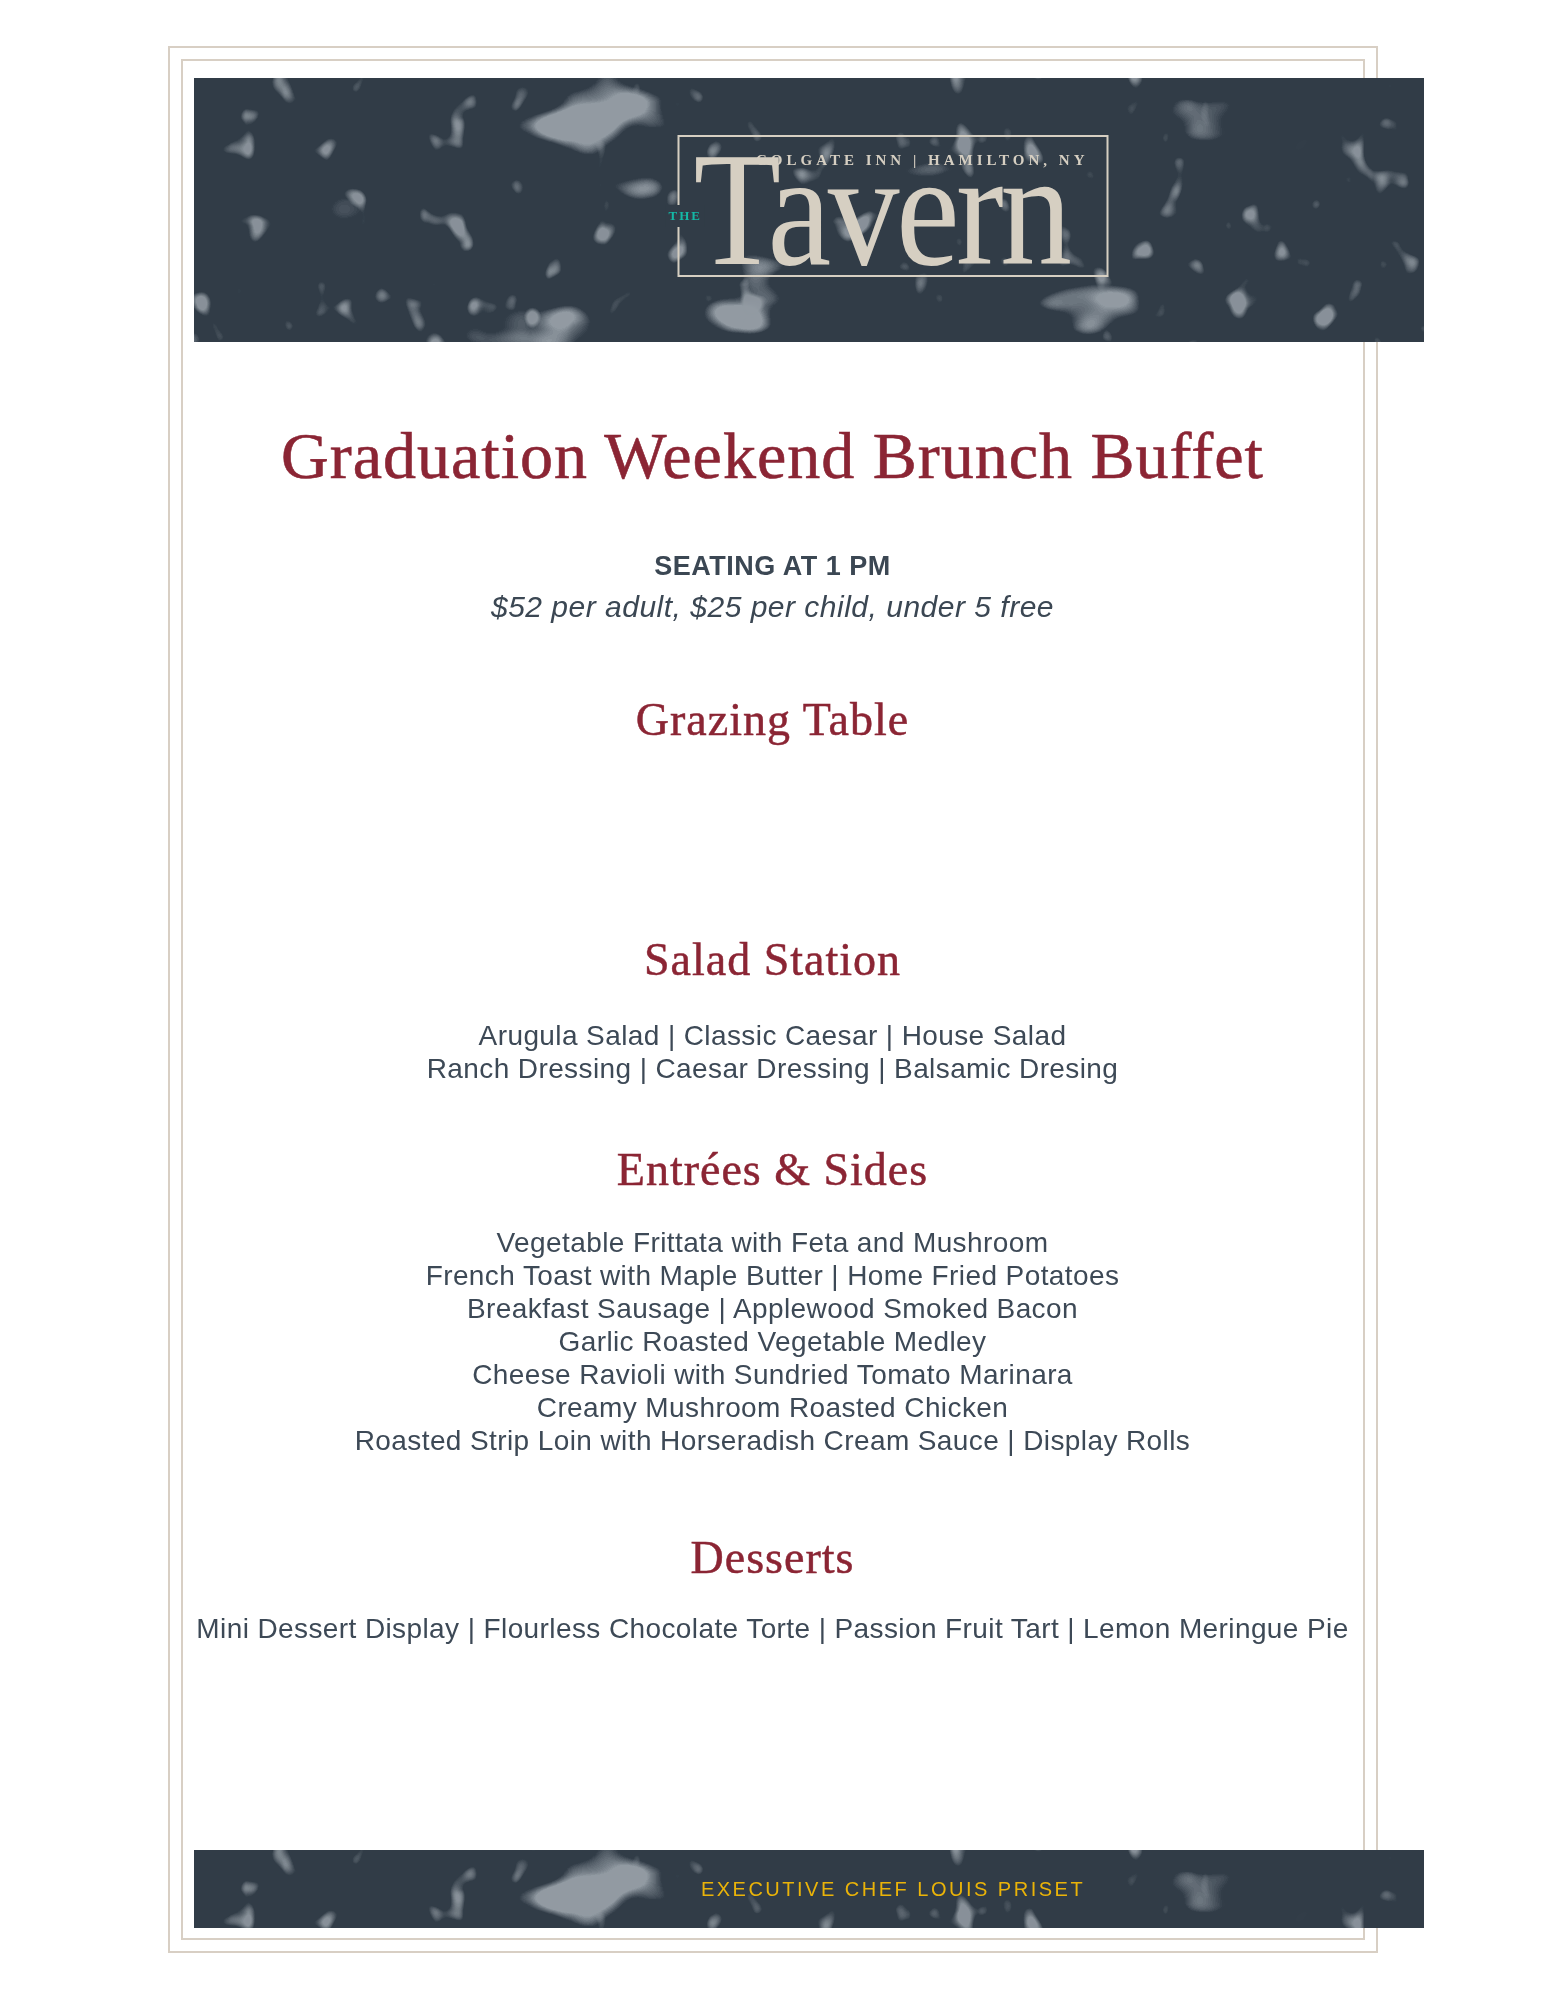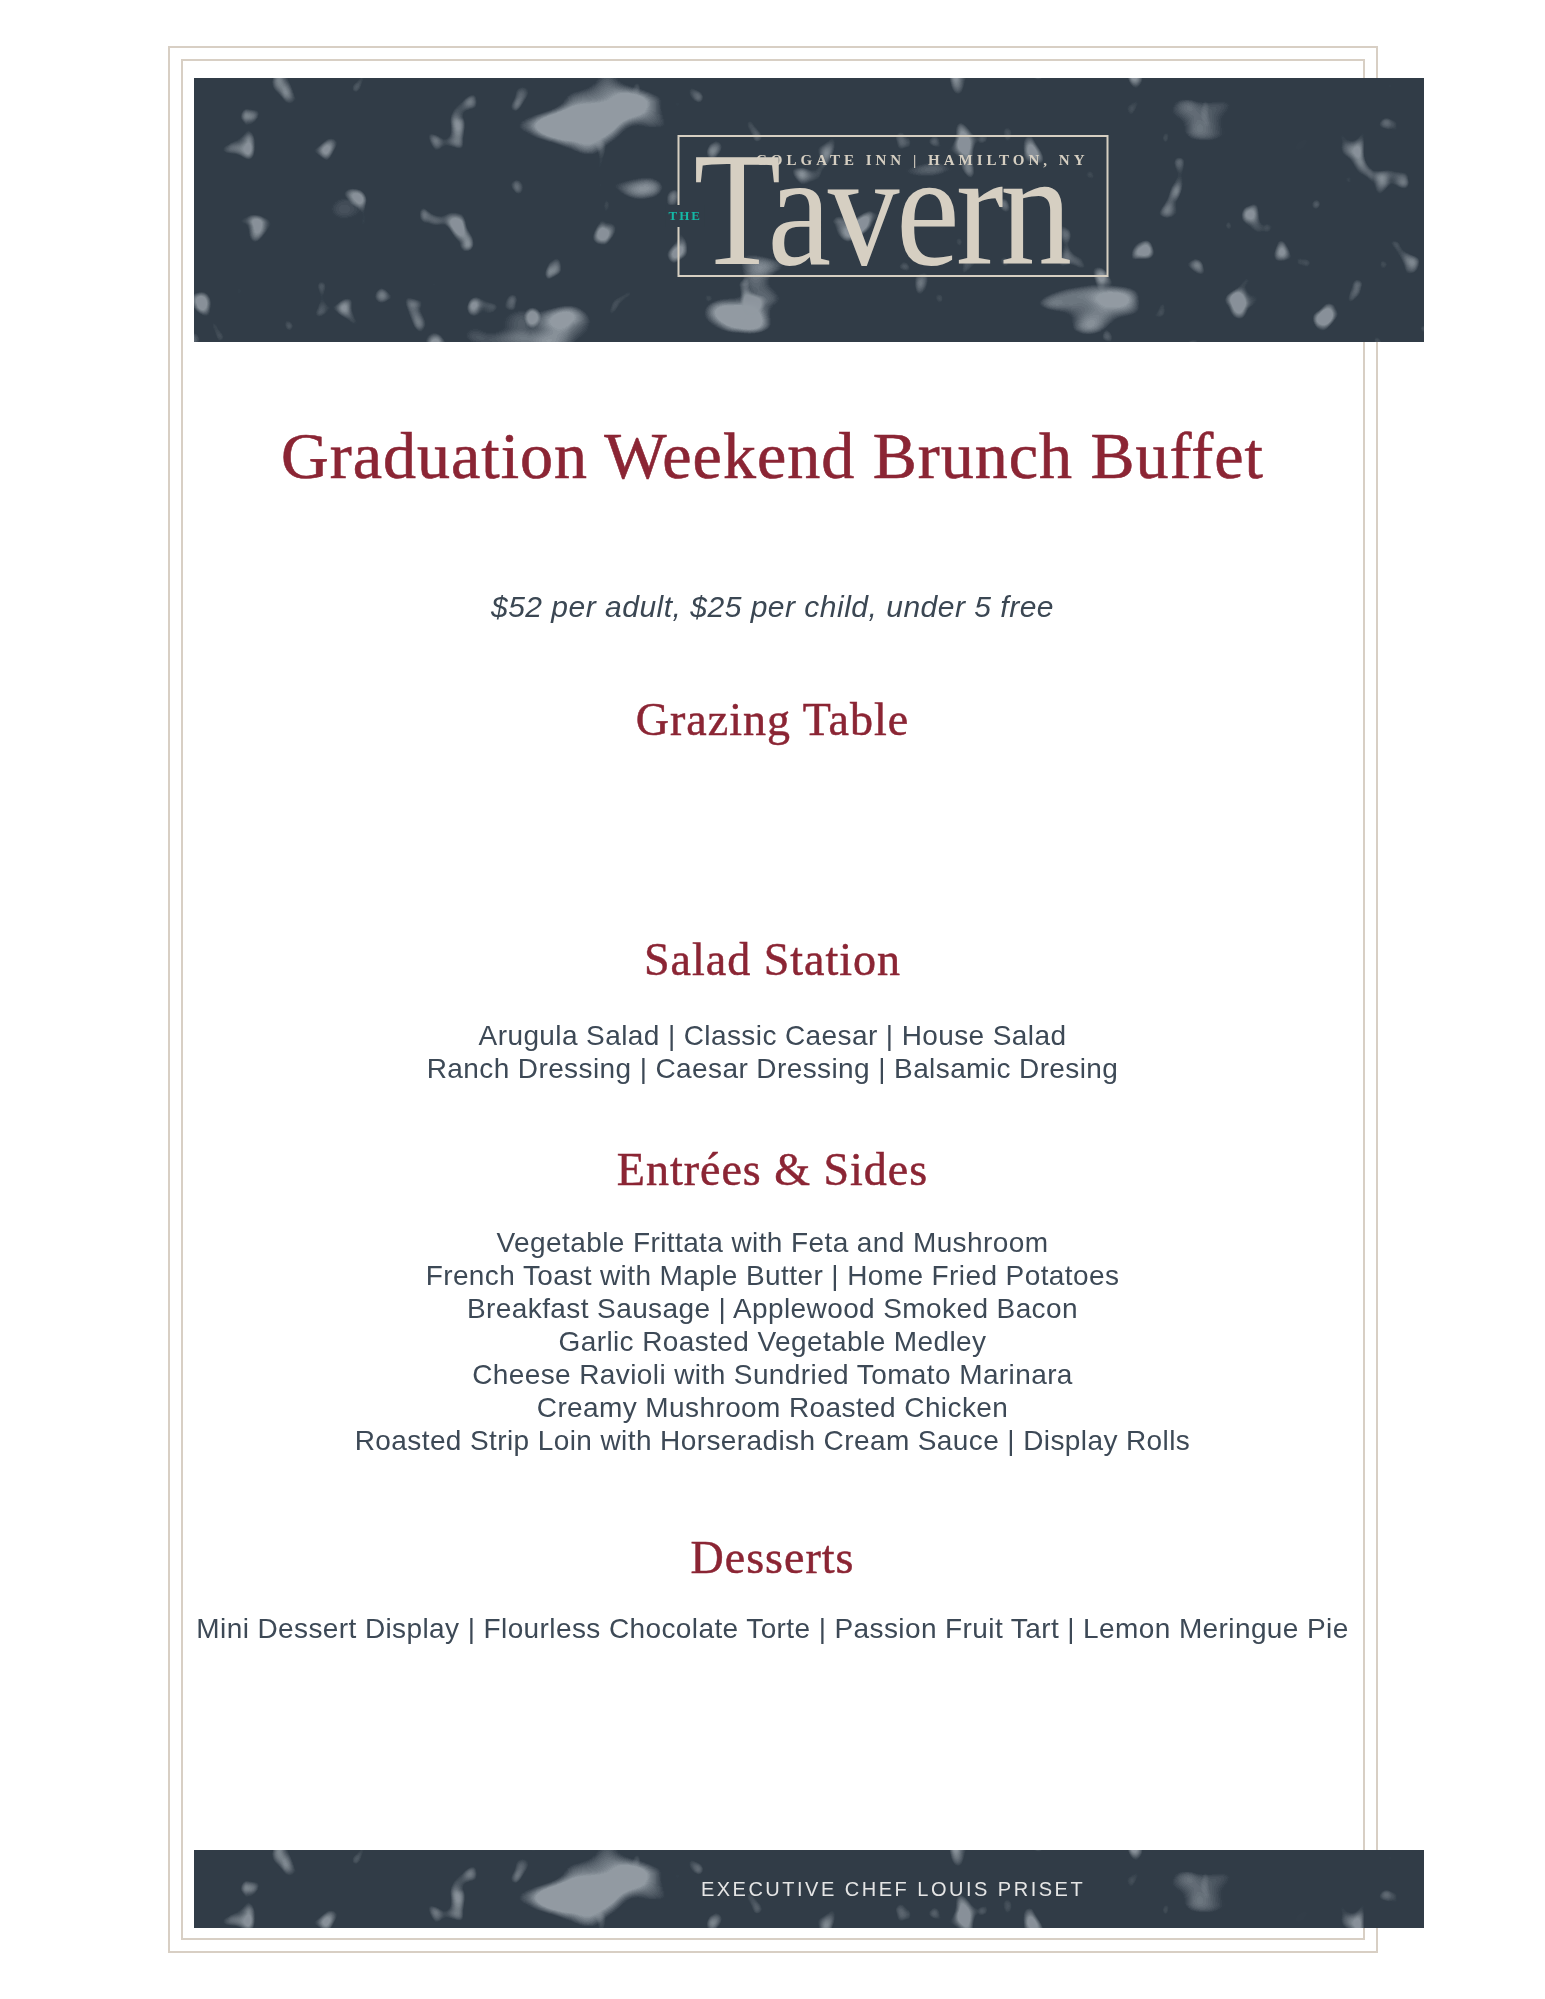--- a/index.html
+++ b/index.html
@@ -65,21 +65,21 @@
     -webkit-text-stroke:0.5px #8b2534;
   }
   .lines { margin-top:31px; }
   .s0 .lines { margin-top:30px; }
   .s1 .lines { margin-top:34px; }
   .s2 .lines { margin-top:31px; }
   .s3 .lines { margin-top:29px; }
   .line { font-size:28px; line-height:33px; letter-spacing:0.4px; color:#3d4956; }
 
   .chef {
-    position:relative; font-size:20px; letter-spacing:2.5px; color:#e5e5e5;
+    position:relative; font-size:20px; letter-spacing:2.5px; color:#eab308;
   }
 </style>
 </head>
 <body>
 
 <svg width="0" height="0" style="position:absolute" aria-hidden="true">
   <defs>
     <filter id="blobs" x="0" y="0" width="100%" height="100%">
       <feTurbulence type="fractalNoise" baseFrequency="0.006 0.01" numOctaves="3" seed="14"></feTurbulence>
       <feColorMatrix type="matrix" values="0 0 0 0 0.286  0 0 0 0 0.325  0 0 0 0 0.361  0 0 0 14 -9.6"></feColorMatrix>
@@ -105,20 +105,21 @@
     <div class="logo-box">
       <div class="venue">COLGATE INN | HAMILTON, NY</div>
       <div class="the">THE</div>
       <div class="wordmark">
         <span>Tavern</span>
       </div>
     </div>
   </header>
 
   <h1 class="cline title">Graduation Weekend Brunch Buffet</h1>
+  <div class="cline sub seating-line">SEATING AT 1 PM</div>
   <div class="cline price-line">$52 per adult, $25 per child, under 5 free</div>
 
   <section class="menu-section s0">
     <h2 class="heading">Grazing Table</h2>
   </section>
 
   <section class="menu-section s1">
     <h2 class="heading">Salad Station</h2>
     <div class="lines">
       <div class="line">Arugula Salad | Classic Caesar | House Salad</div>

